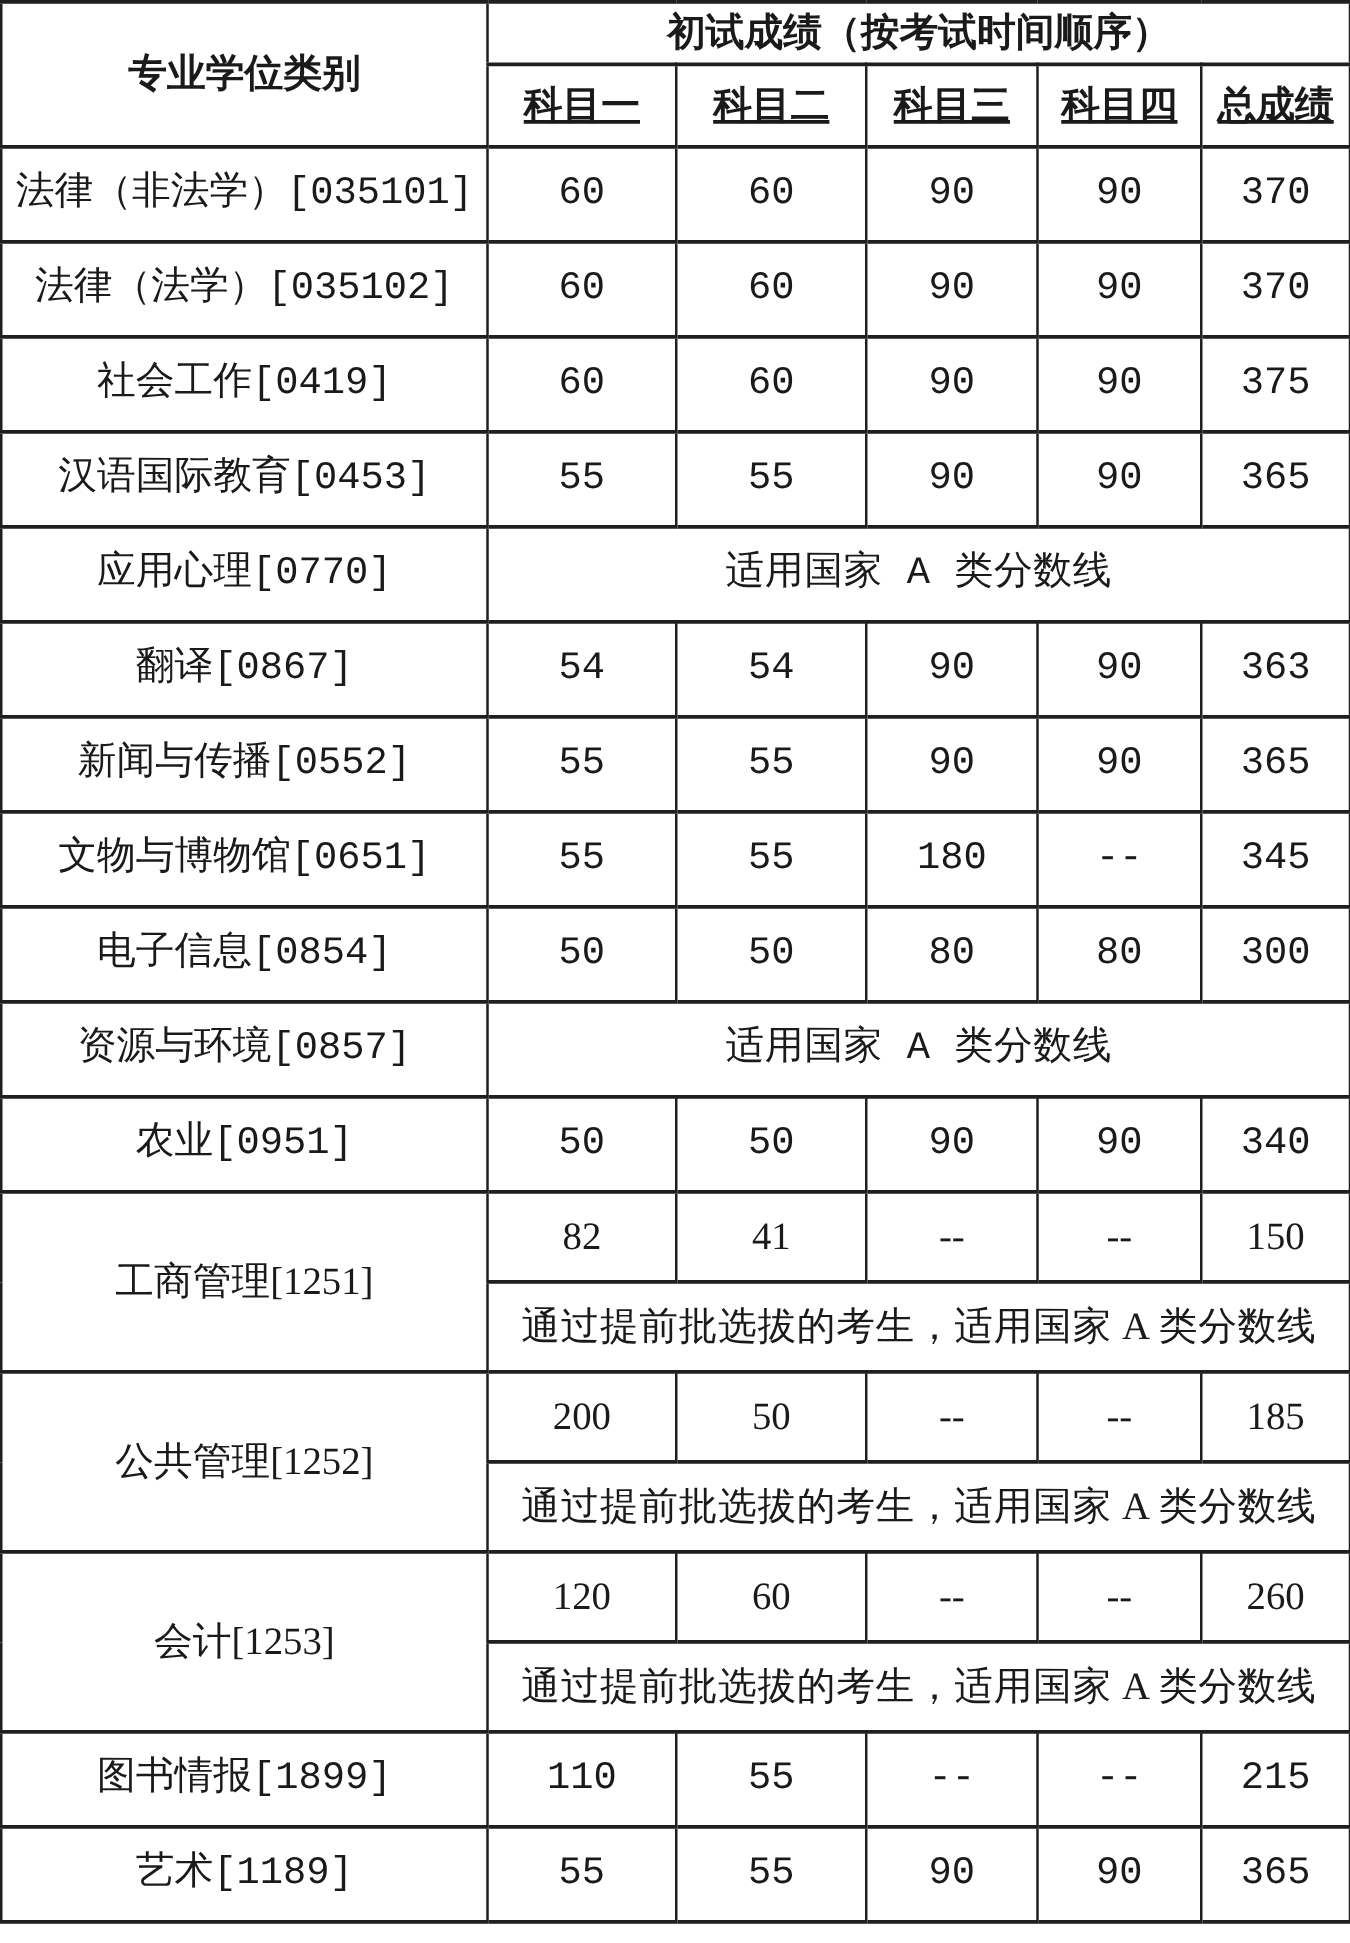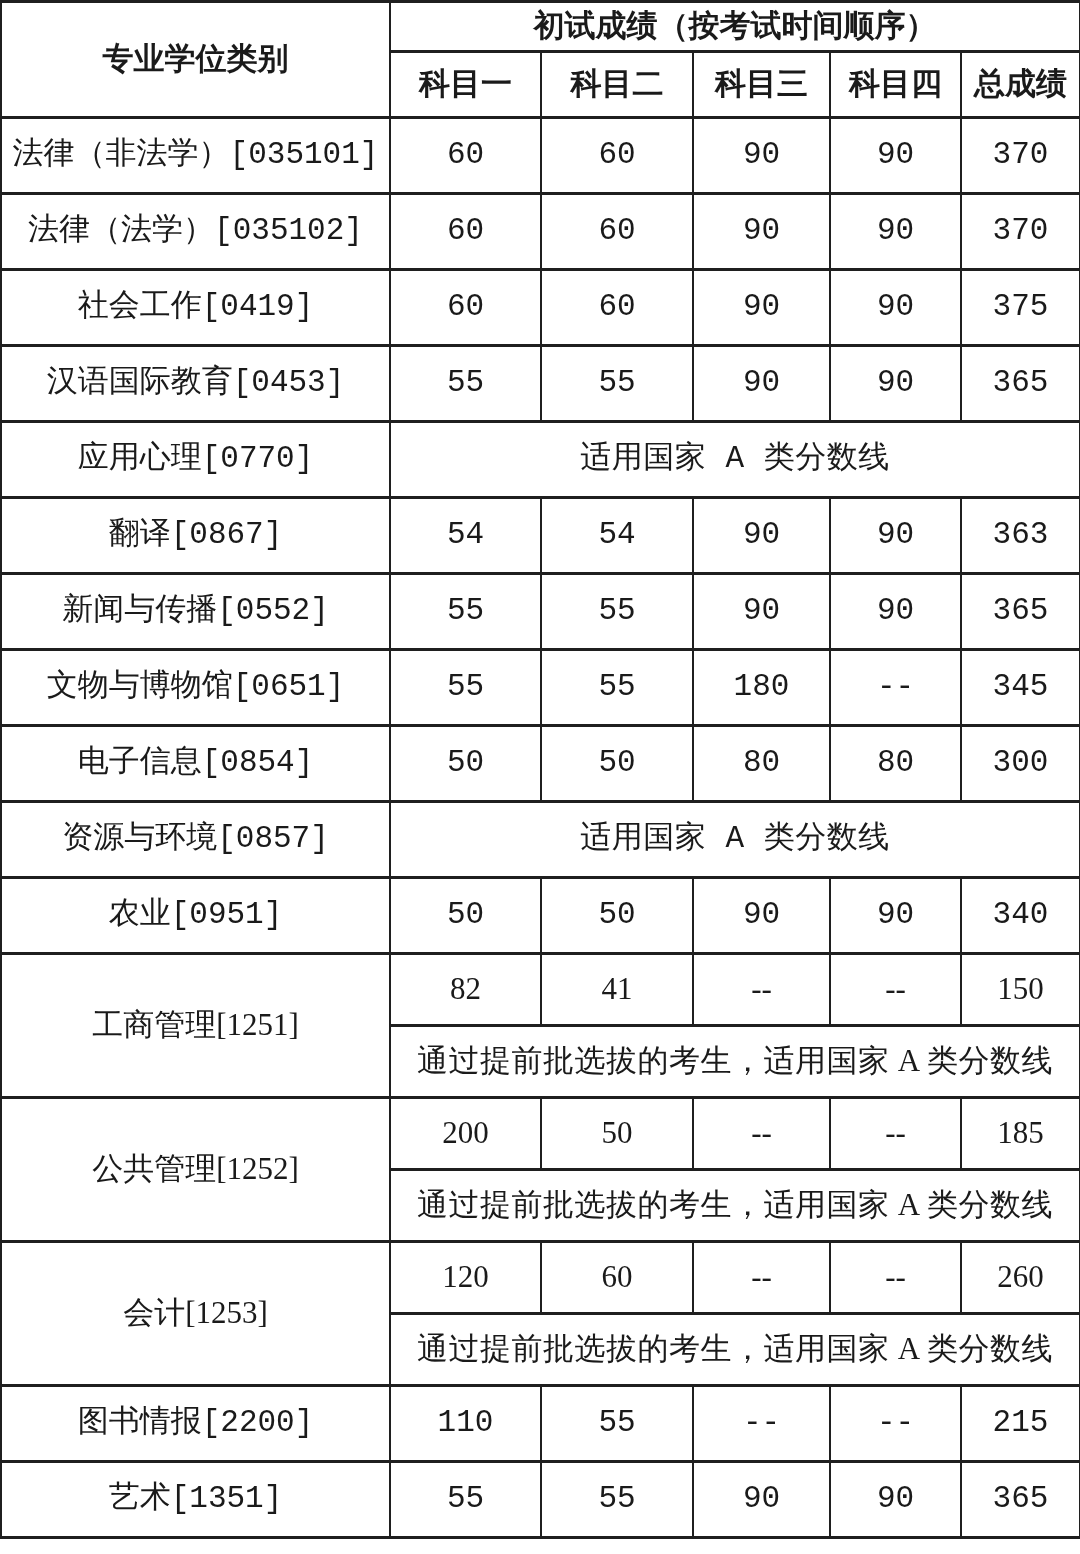--- a/index.html
+++ b/index.html
@@ -34,21 +34,21 @@
     line-height: 1.25;
     background: #ffffff;
     color: #1a1a1a;
     overflow: hidden;
     white-space: nowrap;
   }
   table.score-table th {
     font-weight: bold;
   }
   tr.header-row-1 { height: 50px; }
-  tr.header-row-2 { height: 66px; }
+  tr.header-row-2 { height: 66px; text-decoration: underline; }
   tr.single-row   { height: 76px; font-family: Liberation Mono, monospace; }
   tr.sub-row      { height: 72px; }
   td.category-cell { font-size: 31px; }
   td.score-cell    { font-size: 32px; }
   td.note-cell     { font-size: 31px; letter-spacing: 0.5px; }
 </style>
 </head>
 <body>
 
 <div class="page">
@@ -182,29 +182,29 @@
           <td class="score-cell">120</td>
           <td class="score-cell">60</td>
           <td class="score-cell">--</td>
           <td class="score-cell">--</td>
           <td class="score-cell">260</td>
         </tr>
         <tr class="sub-row">
           <td class="note-cell" colspan="5">通过提前批选拔的考生，适用国家 A 类分数线</td>
         </tr>
         <tr class="single-row">
-          <td class="category-cell">图书情报[2200]</td>
+          <td class="category-cell">图书情报[1899]</td>
           <td class="score-cell">110</td>
           <td class="score-cell">55</td>
           <td class="score-cell">--</td>
           <td class="score-cell">--</td>
           <td class="score-cell">215</td>
         </tr>
         <tr class="single-row">
-          <td class="category-cell">艺术[1351]</td>
+          <td class="category-cell">艺术[1189]</td>
           <td class="score-cell">55</td>
           <td class="score-cell">55</td>
           <td class="score-cell">90</td>
           <td class="score-cell">90</td>
           <td class="score-cell">365</td>
         </tr>
       </tbody>
   </table>
 </div>
 

